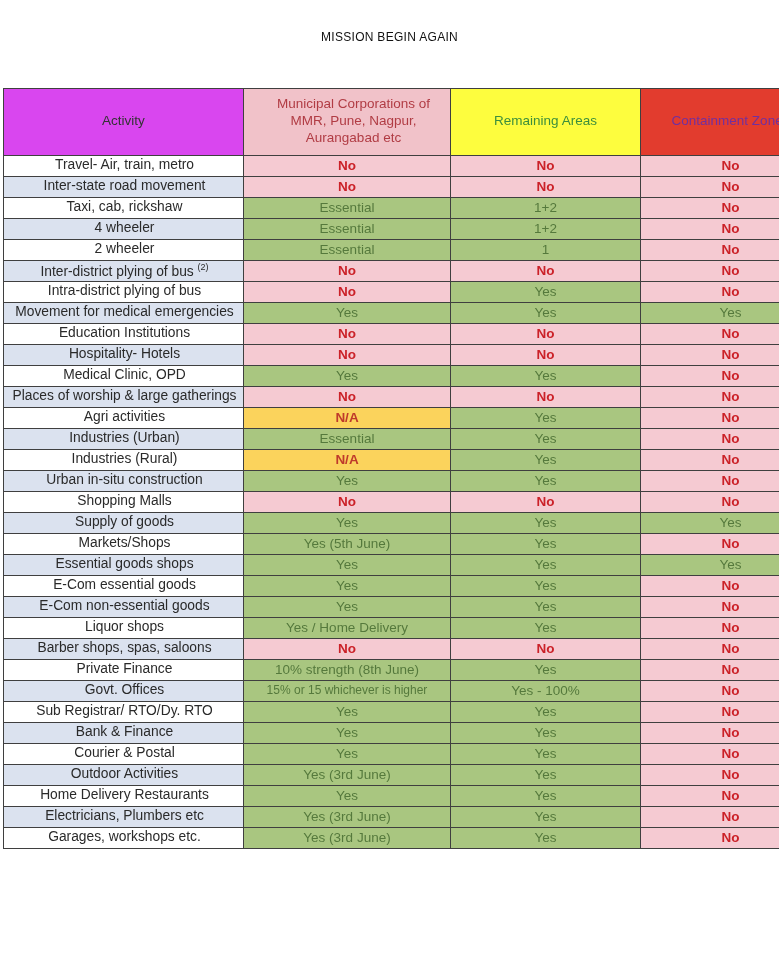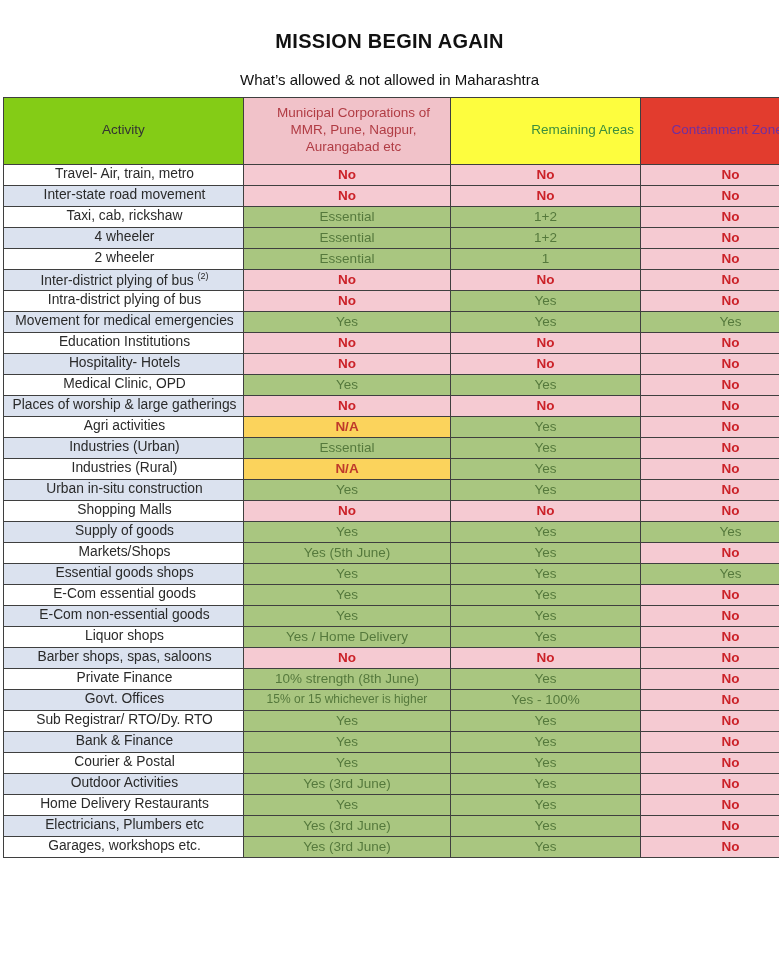--- a/index.html
+++ b/index.html
@@ -3,63 +3,63 @@
 <meta charset="utf-8">
 <style>
   html,body { margin:0; padding:0; background:#ffffff; }
   body {
     width:779px; height:970px;
     font-family:"Liberation Sans", sans-serif;
     color:#222; overflow:hidden;
   }
   .title {
     text-align:center; margin:30px 10px 0 10px;
-    font-size:20px; font-weight:bold; letter-spacing:0.3px; color:#111;
+    font-size:12px; font-weight:normal; letter-spacing:0.3px; color:#111;
   }
   .subtitle {
     text-align:center; margin-top:17px;
     font-size:15px; line-height:1.32; color:#111;
   }
   .subtitle sup { font-size:9px; }
   table {
     border-collapse:collapse; table-layout:fixed;
     width:762px; margin:7px 0 0 3px;
   }
   th, td { border:1px solid var(--border); padding:0 6px; overflow:hidden; }
   th { font-weight:normal; font-size:13.5px; line-height:1.25; height:66px; text-align:center; }
   th.c0 { width:227px; }
   th.c1 { width:181px;padding-left:19px; }
-  th.c2 { width:177px;text-align:right; }
+  th.c2 { width:177px; }
   th.c3 { width:167px; }
   td { height:20px; font-size:13.5px; }
   td.activity {
     text-align:center; font-size:13.8px; color:var(--activity-text);
     background:#ffffff; line-height:1.22; padding-left:8px;
   }
   tbody tr:nth-child(even) td.activity { background:var(--row-alt); }
   td.activity sup { font-size:9px; }
   td.val { text-align:center; line-height:1.15; }
   td.val.yes { background:var(--green-bg);  color:var(--green-text); }
   td.val.no  { background:var(--pink-bg);   color:var(--pink-text); font-weight:bold; }
   td.val.na  { background:var(--amber-bg);  color:var(--amber-text); font-weight:bold;margin-top:35px; }
   td.val.small { font-size:12px; }
 </style>
 </head>
 <body>
 
 <div class="title">MISSION BEGIN AGAIN</div>
 
 <div class="subtitle">
-  <span>What’s allowed &amp; not allowed in Maharashtra</span><br>
+  <br>
 </div>
 
 <table>
   <thead>
     <tr>
-        <th class="c0" style="background: #84cc16; color: rgb(51, 51, 51);">Activity</th>
+        <th class="c0" style="background: #d946ef; color: rgb(51, 51, 51);">Activity</th>
         <th class="c1" style="background: rgb(241, 194, 201); color: rgb(177, 60, 68);">Municipal Corporations of MMR, Pune, Nagpur, Aurangabad etc</th>
         <th class="c2" style="background: rgb(253, 253, 62); color: rgb(60, 142, 61);">Remaining Areas</th>
         <th class="c3" style="background: rgb(226, 60, 46); color: rgb(112, 48, 160);">Containment Zones</th>
       </tr>
   </thead>
   <tbody>
       <tr>
         <td class="activity">Travel- Air, train, metro</td>
         <td class="val no">No</td>
         <td class="val no">No</td>

